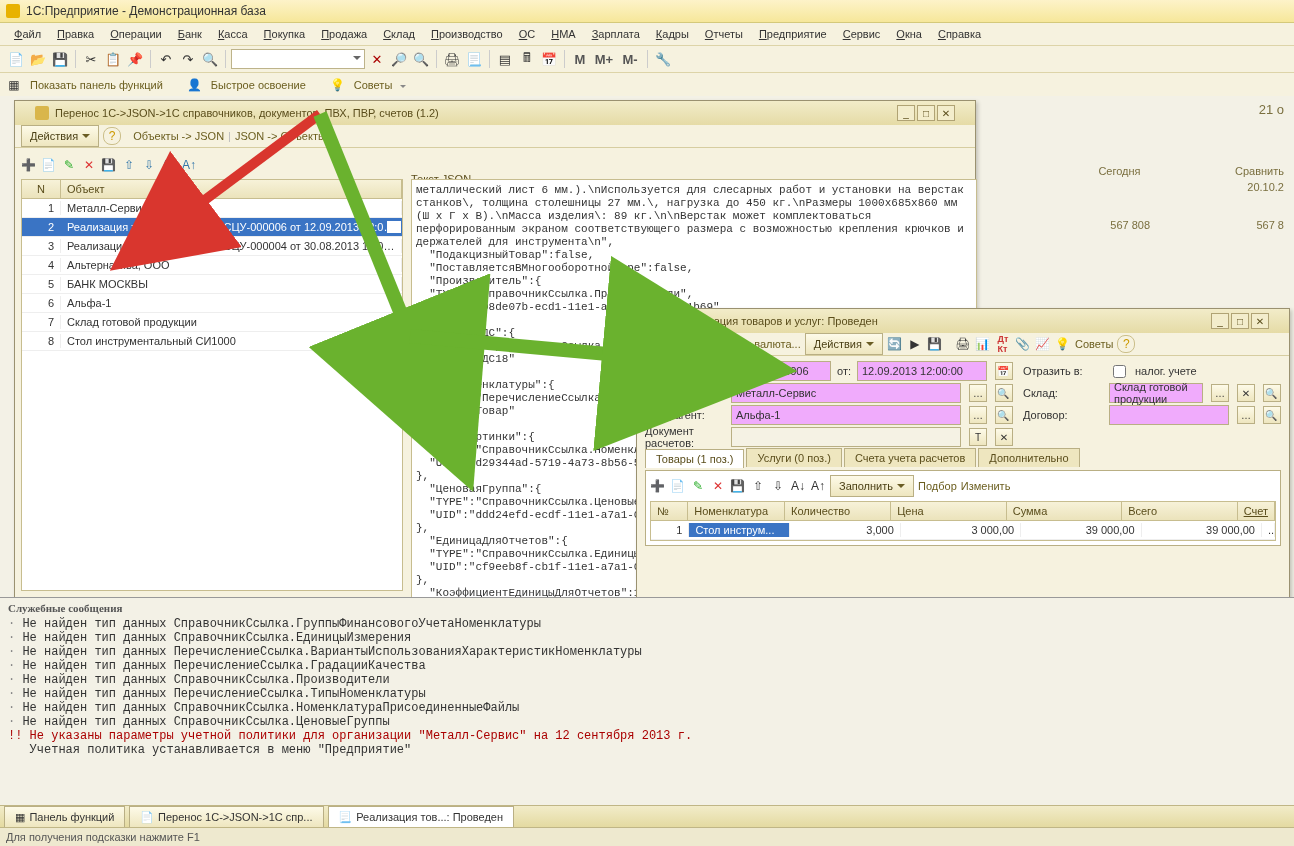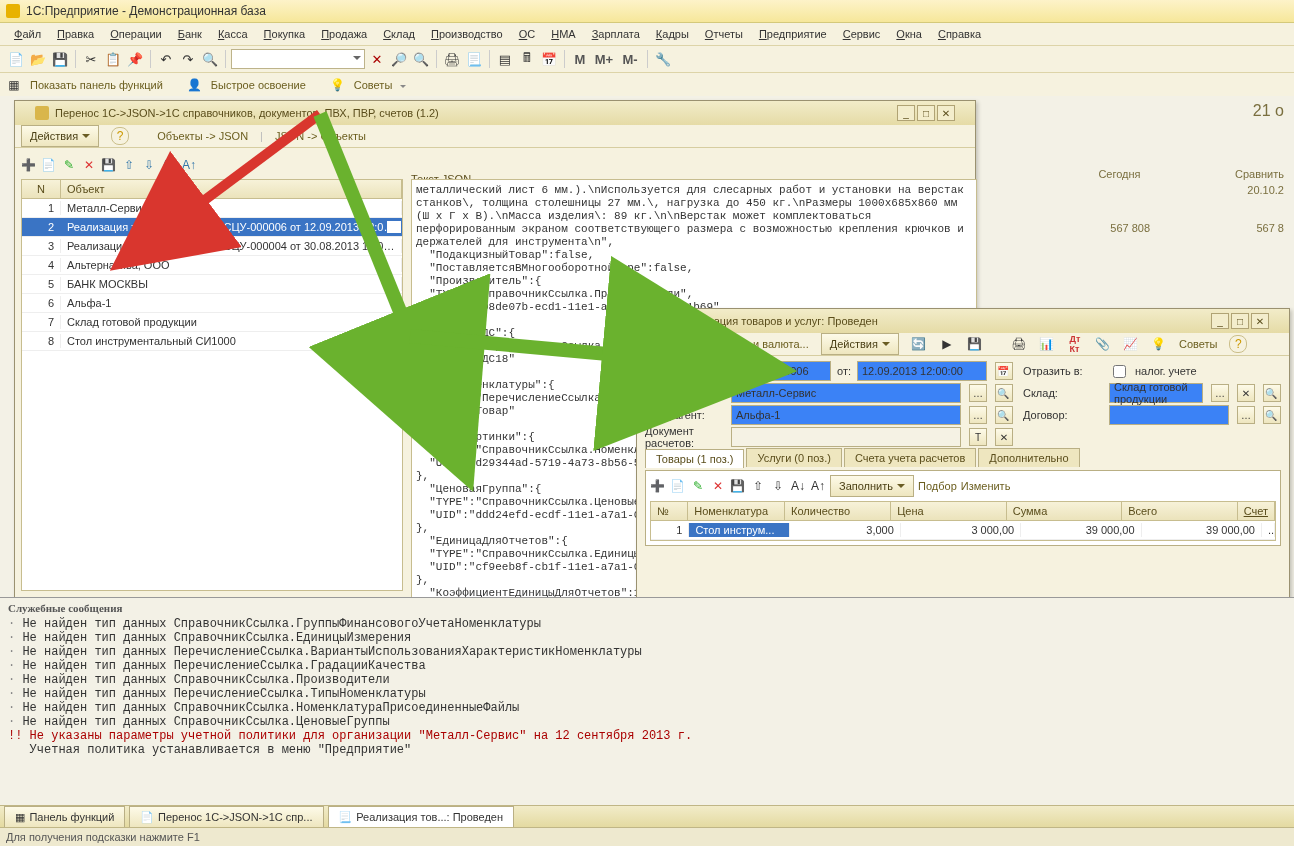--- a/index.html
+++ b/index.html
@@ -15,39 +15,39 @@
 .toolbar .drop::after{content:"";position:absolute;right:3px;top:6px;border:4px solid transparent;border-top-color:#666}
 .toolbar2{background:#f6f2df;height:24px;display:flex;align-items:center;padding:0 6px;border-bottom:1px solid #ddd4a8;gap:8px}
 .link{color:#6b5e1f;cursor:pointer}
 .workarea{position:absolute;top:96px;left:0;right:0;bottom:40px;background:#f3f1e6}
 
 .win{position:absolute;background:#f6f2df;border:1px solid #9a9170;box-shadow:2px 2px 4px rgba(0,0,0,.2)}
 .win .wtitle{background:linear-gradient(#f2ecc9,#e5dba6);height:24px;display:flex;align-items:center;padding:0 20px;font-size:11px;color:#5a4d1b}
 .win .wtitle .wic{width:14px;height:14px;background:#d9b64b;border-radius:2px;margin-right:6px}
 .win .wbtns{margin-left:auto;display:flex;gap:2px}
 .win .wbtn{width:16px;height:14px;border:1px solid #b0a374;background:#f3edcc;display:flex;align-items:center;justify-content:center;font-size:10px;cursor:pointer}
-.win .wtoolbar{height:22px;background:#f6f2df;border-bottom:1px solid #d6cda0;display:flex;align-items:center;padding:0 6px;gap:12px}
+.win .wtoolbar{height:22px;background:#f6f2df;border-bottom:1px solid #d6cda0;display:flex;align-items:center;padding:0 6px;gap:4px}
 .btn{border:1px solid #b9af84;background:linear-gradient(#fdfae8,#eee6bf);padding:1px 8px;height:18px;display:inline-flex;align-items:center;cursor:pointer;color:#4a3f15}
 .btn .dd{margin-left:4px;border:4px solid transparent;border-top-color:#6a5d24;margin-top:4px}
 .smico{width:16px;height:16px;display:inline-flex;align-items:center;justify-content:center;font-size:12px;cursor:pointer}
 
 .grid{border:1px solid #c7bd8f;background:#fff;position:relative}
 .ghead{display:flex;background:linear-gradient(#f7f2d9,#ebe3bb);border-bottom:1px solid #c7bd8f}
 .ghead .gc{border-right:1px solid #c7bd8f;padding:3px 6px;font-size:11px;color:#5a4d1b}
 .grow{display:flex;border-bottom:1px solid #eee;height:18px;align-items:center}
 .grow .gc{border-right:1px solid #eee;padding:1px 6px;overflow:hidden;white-space:nowrap;text-overflow:ellipsis}
 .grow.sel{background:#3a74c4;color:#fff}
 .grow.sel .gc{border-right-color:#3a74c4}
 
 .jsonpanel{position:absolute;border:1px solid #c7bd8f;background:#fff;font-family:'Courier New',monospace;font-size:11px;line-height:13px;padding:4px;overflow:hidden;white-space:pre-wrap}
 .jsonlabel{position:absolute;font-size:11px;color:#5a4d1b}
 
 .field{display:flex;align-items:center;height:22px;gap:6px}
 .flabel{width:80px;color:#333}
-.finput{border:1px solid #b9af84;background:#3b82f6;height:18px;padding:0 4px;display:flex;align-items:center;flex:1;position:relative}
+.finput{border:1px solid #b9af84;background:#f0abfc;height:18px;padding:0 4px;display:flex;align-items:center;flex:1;position:relative}
 .fbtn{width:16px;height:16px;border:1px solid #b9af84;background:linear-gradient(#fdfae8,#eee6bf);display:inline-flex;align-items:center;justify-content:center;margin-left:2px;font-size:10px;cursor:pointer}
 .tabs{display:flex;border-bottom:1px solid #b9af84;height:22px;align-items:flex-start}
 .tab{border:1px solid #b9af84;border-bottom:none;padding:3px 10px;margin-right:2px;background:#eee6bf;cursor:pointer;color:#5a4d1b}
 .tab.active{background:#fff;font-weight:normal;position:relative;top:1px}
 
 .msgs{position:absolute;left:0;right:0;bottom:40px;height:200px;background:#f3f1e6;border-top:1px solid #999;font-family:'Courier New',monospace;font-size:12px;padding:4px 8px;overflow:hidden}
 .msgs .mtitle{font-family:Tahoma;font-weight:bold;color:#555;margin-bottom:3px;font-size:11px}
 .msgs .mline{white-space:pre}
 .msgs .err{color:#a00}
 .taskbar{position:absolute;left:0;right:0;bottom:18px;height:22px;background:linear-gradient(#f2ecc9,#e3d99f);border-top:1px solid #c0b686;display:flex;align-items:center;padding:0 4px;gap:4px}
@@ -128,21 +128,21 @@
   <span class="link">Быстрое освоение</span>
   <span style="width:8px"></span>
   <span class="smico">💡</span>
   <span class="link">Советы</span>
   <span style="border:3px solid transparent;border-top-color:#888;margin-top:5px"></span>
 </div>
 
 <div class="workarea">
 
   <div class="rightpanel">
-    <div style="text-align:right;padding:6px 10px;font-size:16px">21 о</div>
+    <div style="text-align:right;padding:6px 10px;font-size:13px">21 о</div>
     <div style="height:40px"></div>
     <div class="rrow">
         <span></span>
         <span>Сегодня</span>
         <span>Сравнить</span>
       </div>
     <div class="rrow">
         <span></span>
         <span></span>
         <span>20.10.2</span>

